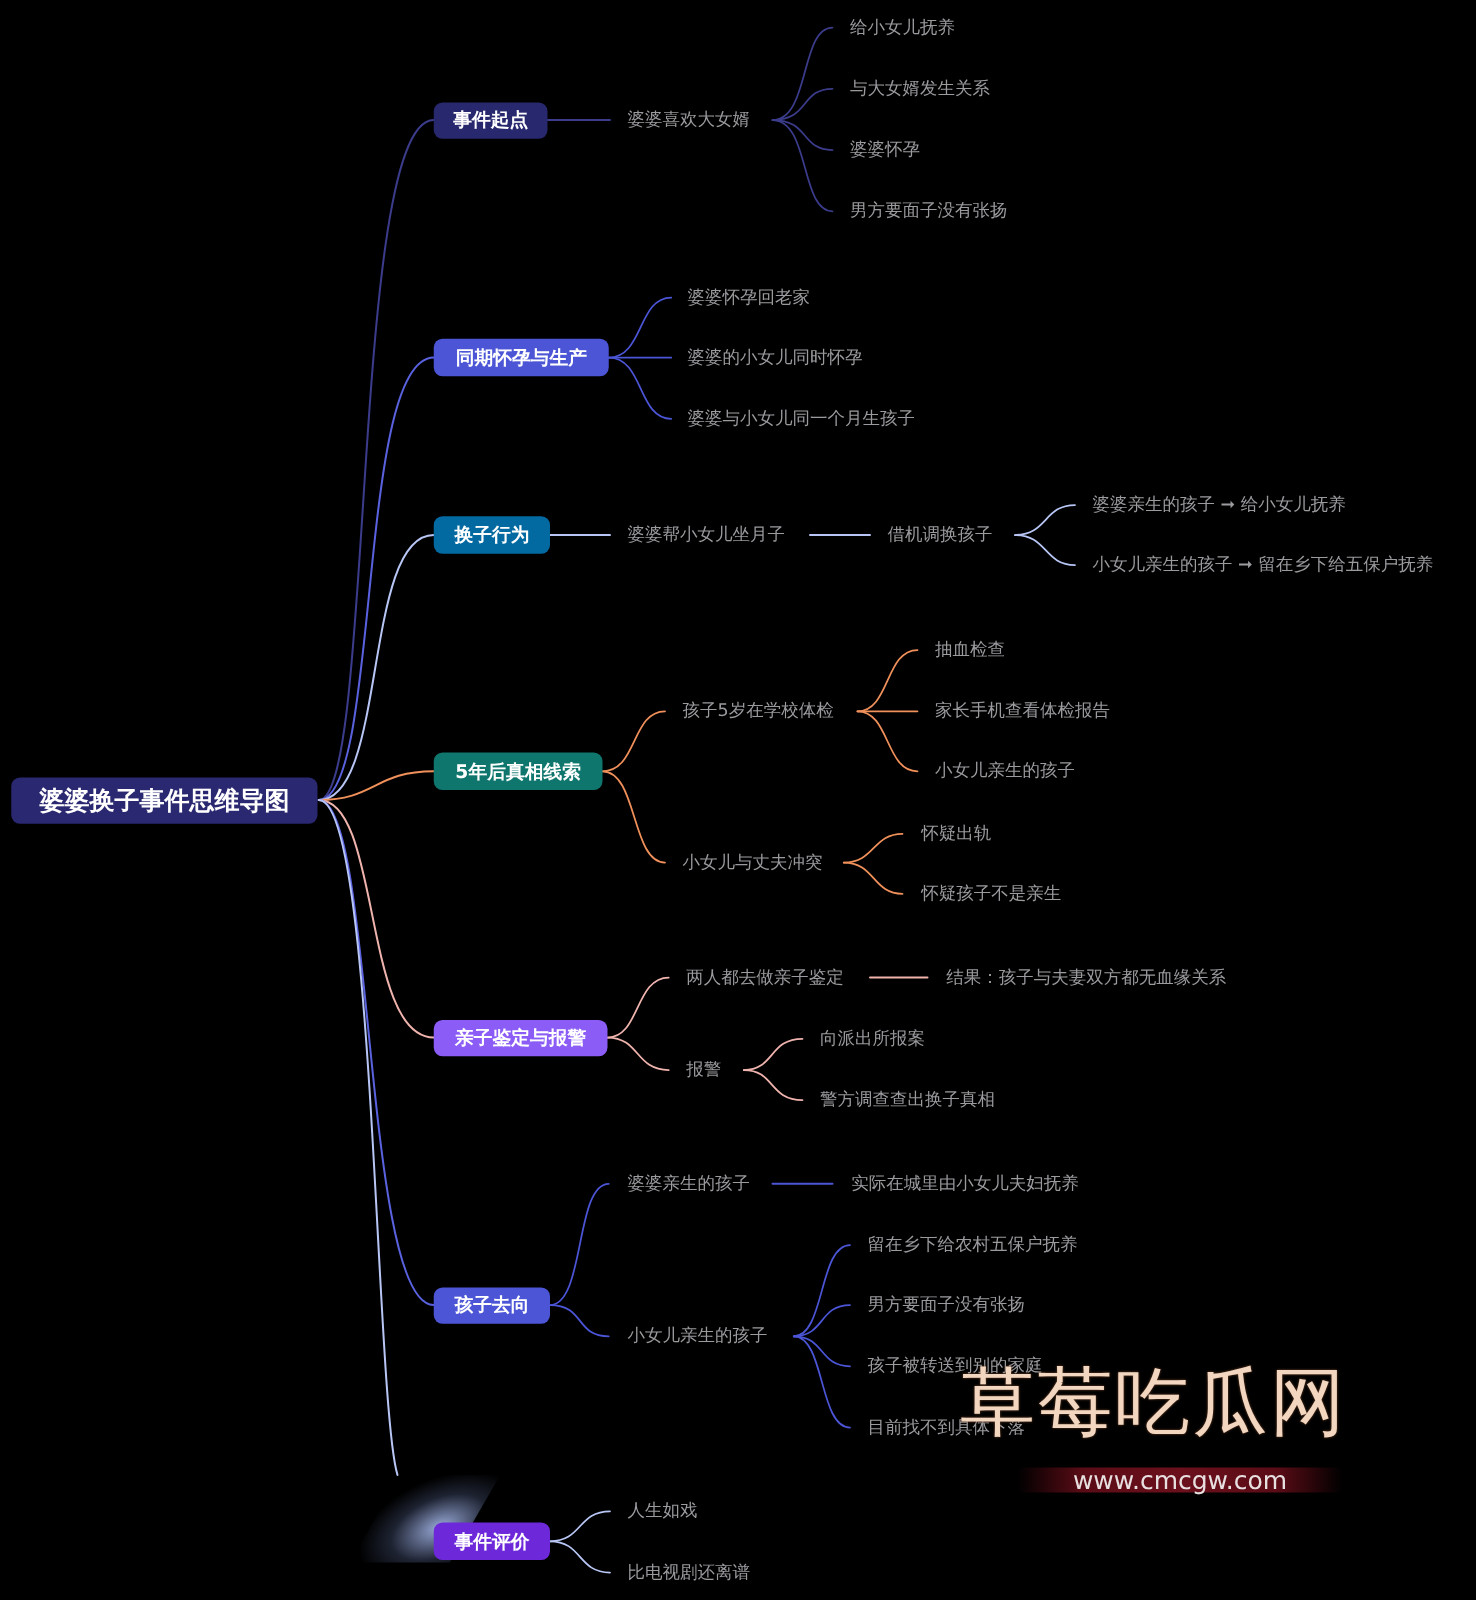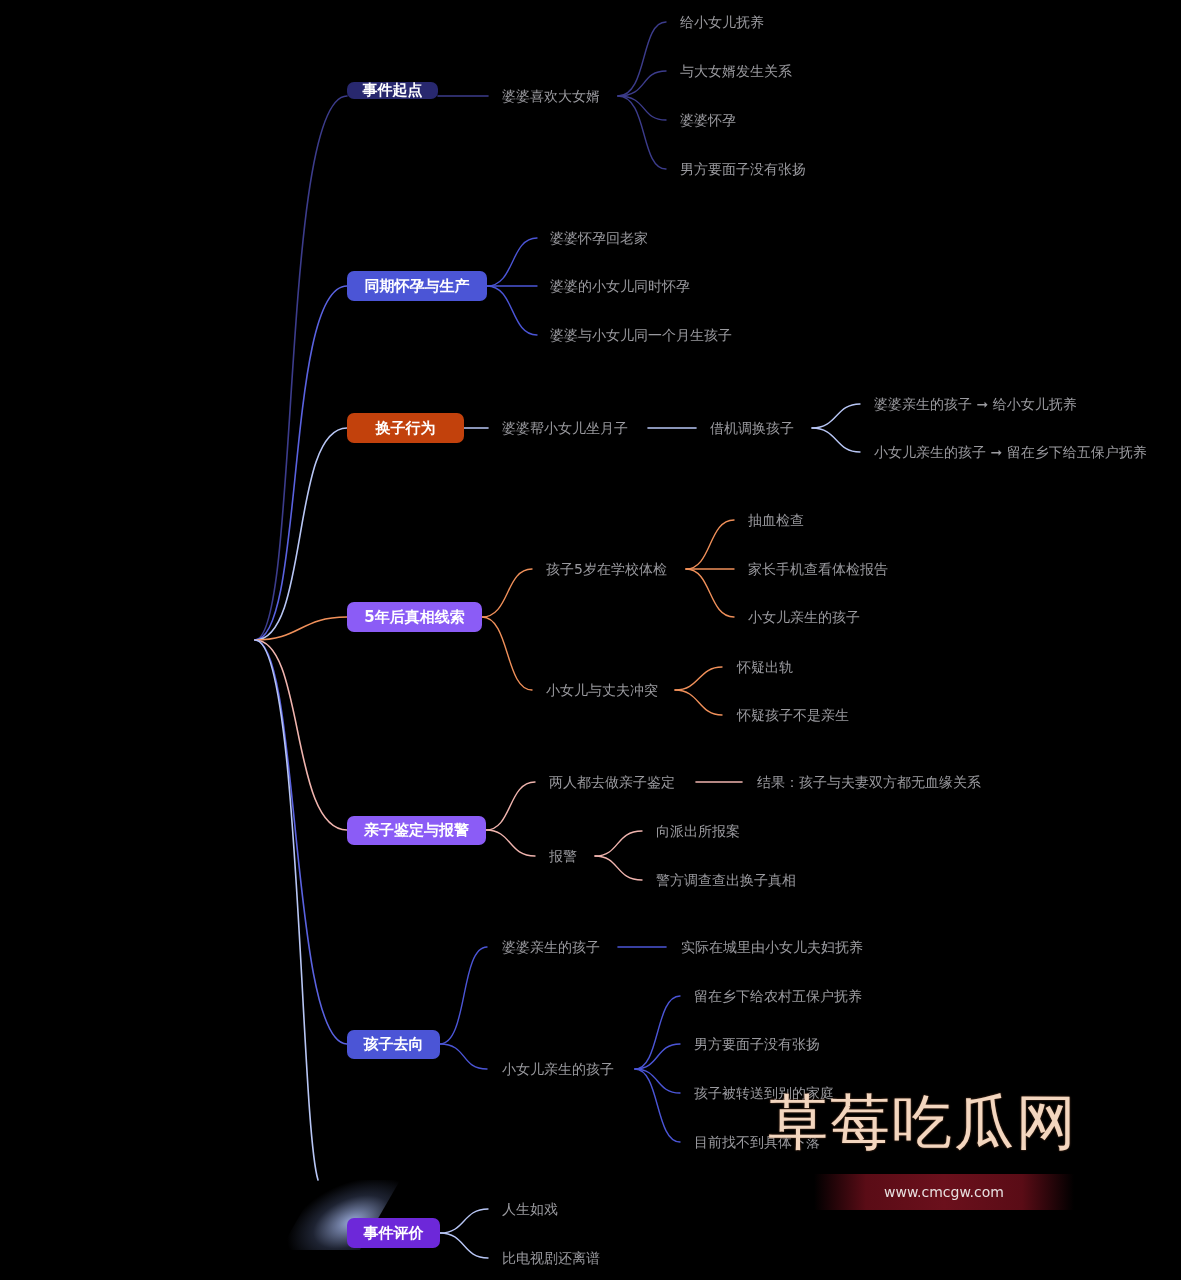--- a/index.html
+++ b/index.html
@@ -11,23 +11,23 @@
               color: #fff; font-weight: bold; white-space: nowrap;
               display: flex; align-items: center; justify-content: center; }
   .root { font-size: 20px; padding: 0 12px; }
   .branch { font-size: 15px; padding: 0 12px; }
   .leaf { position: absolute; color: #9a9a9f; font-size: 14px; white-space: nowrap;
           line-height: 20px; transform: translateY(-50%); }
   .watermark { position: absolute; left: 768px; top: 1082px; }
   .wm-title { font-size: 60px; color: #f3d6bf; letter-spacing: 2px;
               font-family: "DejaVu Sans", sans-serif; font-weight: normal;
               text-shadow: 0 0 2px #7a4d33; line-height: 80px; }
-  .wm-url { position: absolute; left: 46px; top: 92px; width: 260px; height: 36px;
+  .wm-url { position: absolute; left: 46px; top: 92px; width: 260px; height: 20px;
             background: linear-gradient(90deg, rgba(80,0,10,0) 0%, #5a0c16 20%, #6b101c 50%, #5a0c16 80%, rgba(80,0,10,0) 100%);
-            color: #e8e0e0; font-size: 14px; display: flex; align-items: center; justify-content: center;
+            color: #e8e0e0; font-size: 20px; display: flex; align-items: center; justify-content: center;
             font-family: "DejaVu Sans", sans-serif; }
   .glare { position: absolute; left: 300px; top: 1180px; width: 80px; height: 70px;
            background: radial-gradient(ellipse at 70% 60%, rgba(180,200,255,0.85) 0%, rgba(120,140,200,0.25) 45%, rgba(0,0,0,0) 75%);
            transform: skewX(-30deg); }
 </style>
 </head>
 <body>
 
 <div id="canvas">
 
@@ -75,46 +75,49 @@
     <path d="M618,947 L666,947" stroke="#4b55d6" stroke-width="1.6"></path>
     <path d="M635,1069 C660,1069 655,996 680,996" stroke="#4b55d6" stroke-width="1.4"></path>
     <path d="M635,1069 C660,1069 655,1044 680,1044" stroke="#4b55d6" stroke-width="1.4"></path>
     <path d="M635,1069 C660,1069 655,1093 680,1093" stroke="#4b55d6" stroke-width="1.4"></path>
     <path d="M635,1069 C660,1069 655,1142 680,1142" stroke="#4b55d6" stroke-width="1.4"></path>
 
     <path d="M440,1233 C466,1233 462,1209 488,1209" stroke="#b8c6f5" stroke-width="1.4"></path>
     <path d="M440,1233 C466,1233 462,1258 488,1258" stroke="#b8c6f5" stroke-width="1.4"></path>
   </svg>
 
+  <div class="node-box root" style="left:9px; top:622px; width:245px; height:37px; background:#2a2870;">
+    <span>婆婆换子事件思维导图</span>
+  </div>
 
-  <div class="node-box branch" style="left:347px; top:82px; width:91px; height:17px; background:#28286e;">
+  <div class="node-box branch" style="left:347px; top:82px; width:91px; height:29px; background:#28286e;">
     <span>事件起点</span>
   </div>
   <div class="leaf" style="left:502px; top:96px;">婆婆喜欢大女婿</div>
   <div class="leaf" style="left:680px; top:22px;">给小女儿抚养</div>
   <div class="leaf" style="left:680px; top:71px;">与大女婿发生关系</div>
   <div class="leaf" style="left:680px; top:120px;">婆婆怀孕</div>
   <div class="leaf" style="left:680px; top:169px;">男方要面子没有张扬</div>
 
   <div class="node-box branch" style="left:347px; top:271px; width:140px; height:30px; background:#4b55d6;">
     <span>同期怀孕与生产</span>
   </div>
   <div class="leaf" style="left:550px; top:238px;">婆婆怀孕回老家</div>
   <div class="leaf" style="left:550px; top:286px;">婆婆的小女儿同时怀孕</div>
   <div class="leaf" style="left:550px; top:335px;">婆婆与小女儿同一个月生孩子</div>
 
-  <div class="node-box branch" style="left:347px; top:413px; width:117px; height:30px; background:#c2410c;text-align:center;">
+  <div class="node-box branch" style="left:347px; top:413px; width:93px; height:30px; background:#0369a1;text-align:center;">
     <span>换子行为</span>
   </div>
   <div class="leaf" style="left:502px; top:428px;">婆婆帮小女儿坐月子</div>
   <div class="leaf" style="left:710px; top:428px;">借机调换孩子</div>
   <div class="leaf" style="left:874px; top:404px;">婆婆亲生的孩子 ➞ 给小女儿抚养</div>
   <div class="leaf" style="left:874px; top:452px;">小女儿亲生的孩子 ➞ 留在乡下给五保户抚养</div>
 
-  <div class="node-box branch" style="left:347px; top:602px; width:135px; height:30px; background:#8b5cf6;">
+  <div class="node-box branch" style="left:347px; top:602px; width:135px; height:30px; background:#0f766e;">
     <span>5年后真相线索</span>
   </div>
   <div class="leaf" style="left:546px; top:569px;">孩子5岁在学校体检</div>
   <div class="leaf" style="left:748px; top:520px;">抽血检查</div>
   <div class="leaf" style="left:748px; top:569px;text-align:right;">家长手机查看体检报告</div>
   <div class="leaf" style="left:748px; top:617px;">小女儿亲生的孩子</div>
   <div class="leaf" style="left:546px; top:690px;">小女儿与丈夫冲突</div>
   <div class="leaf" style="left:737px; top:667px;">怀疑出轨</div>
   <div class="leaf" style="left:737px; top:715px;">怀疑孩子不是亲生</div>
 

